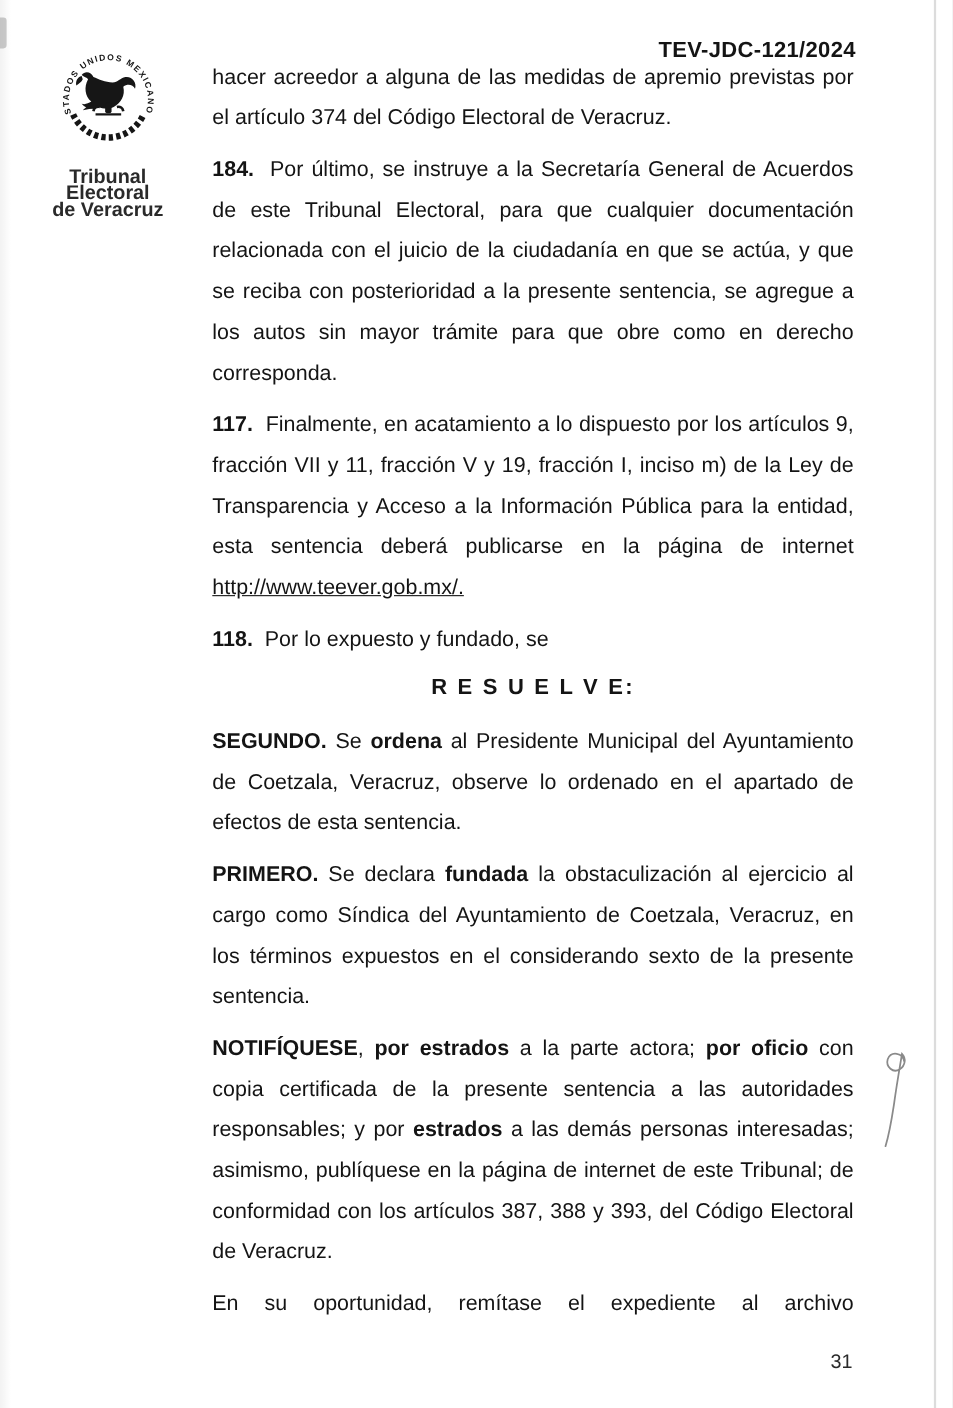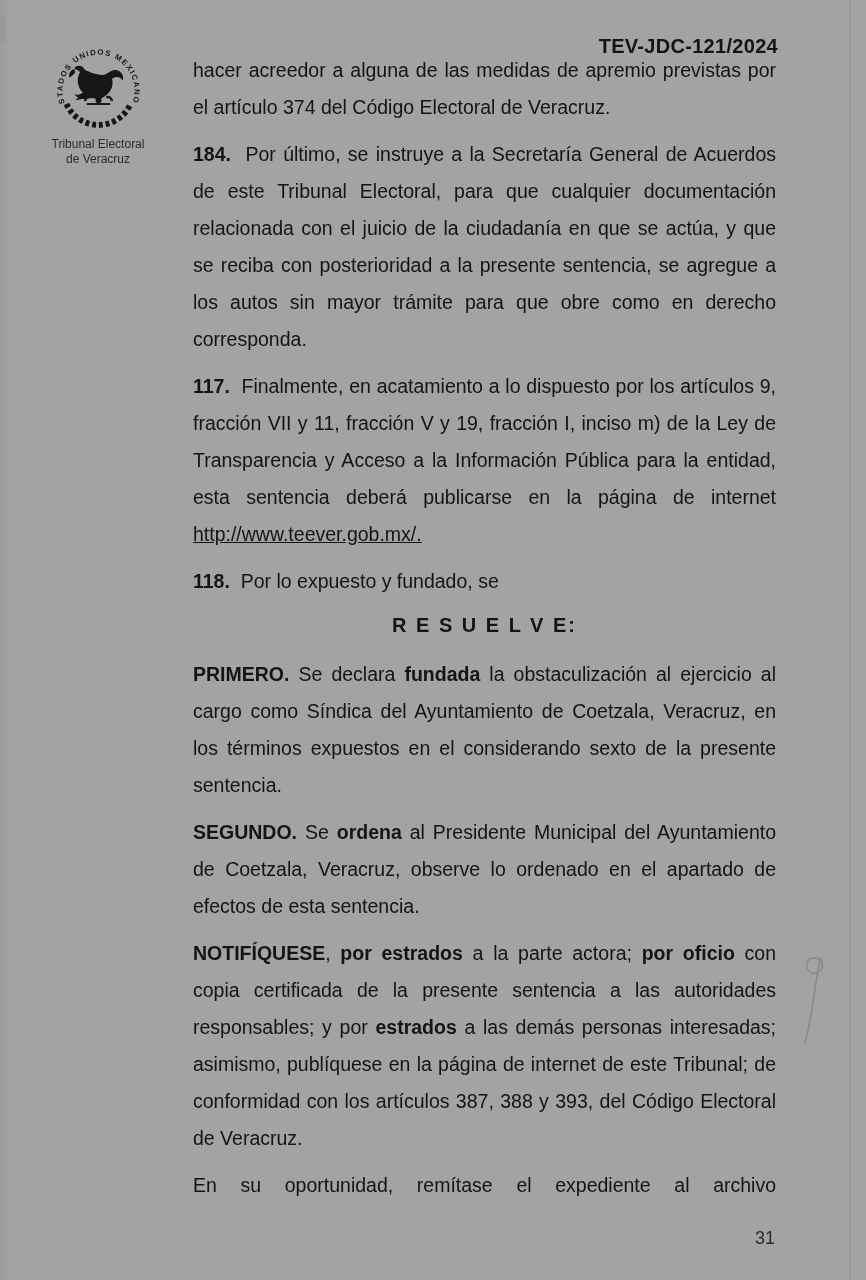--- a/index.html
+++ b/index.html
@@ -2,21 +2,21 @@
 <html><head>
 <meta charset="utf-8">
 <style>
   * { margin: 0; padding: 0; box-sizing: border-box; }
   html, body { background: #e9e9e9; }
   .page {
     position: relative;
     width: 866px;
     height: 1280px;
     margin: 0 auto;
-    background: #a3a3a3;
+    background: #ffffff;
     font-family: "Liberation Sans", sans-serif;
     color: #141414;
     overflow: hidden;
   }
   
   .scan-line {
     position: absolute;
     left: 849px; top: 0;
     width: 2px; height: 1280px;
     background: rgba(130,130,130,0.28);
@@ -44,23 +44,23 @@
   }
   
   .letterhead {
     position: absolute;
     left: 28px; top: 40px;
     width: 140px;
     text-align: center;
   }
   .seal { width: 97px; height: 97px; display: block; margin: 0 auto; }
   .inst {
-    margin-top: 0;
-    font-size: 12px;
-    font-weight: 400;
+    margin-top: 16px;
+    font-size: 18px;
+    font-weight: 700;
     line-height: 15px;
     color: #2a2a2a;
   }
   
   .body-col {
     position: absolute;
     left: 193px; top: 52px;
     width: 583px;
     font-size: 19.5px;
     line-height: 37px;
@@ -127,22 +127,22 @@
       <div>de Veracruz</div>
     </div>
   </div>
 
   <div class="body-col">
     <p><span>hacer acreedor a alguna de las medidas de apremio previstas por el artículo 374 del Código Electoral de Veracruz.</span></p>
     <p><span class="b">184.</span><span>&nbsp; Por último, se instruye a la Secretaría General de Acuerdos de este Tribunal Electoral, para que cualquier documentación relacionada con el juicio de la ciudadanía en que se actúa, y que se reciba con posterioridad a la presente sentencia, se agregue a los autos sin mayor trámite para que obre como en derecho corresponda.</span></p>
     <p><span class="b">117.</span><span>&nbsp; Finalmente, en acatamiento a lo dispuesto por los artículos 9, fracción VII y 11, fracción V y 19, fracción I, inciso m) de la Ley de Transparencia y Acceso a la Información Pública para la entidad, esta sentencia deberá publicarse en la página de internet </span><span class="u">http://www.teever.gob.mx/.</span></p>
     <p><span class="b">118.</span><span>&nbsp; Por lo expuesto y fundado, se</span></p>
     <h2 class="resuelve">R E S U E L V E:</h2>
+    <p><span class="b">SEGUNDO.</span><span> Se </span><span class="b">ordena</span><span> al Presidente Municipal del Ayuntamiento de Coetzala, Veracruz, observe lo ordenado en el apartado de efectos de esta sentencia.</span></p>
     <p><span class="b">PRIMERO.</span><span> Se declara </span><span class="b">fundada</span><span> la obstaculización al ejercicio al cargo como Síndica del Ayuntamiento de Coetzala, Veracruz, en los términos expuestos en el considerando sexto de la presente sentencia.</span></p>
-    <p><span class="b">SEGUNDO.</span><span> Se </span><span class="b">ordena</span><span> al Presidente Municipal del Ayuntamiento de Coetzala, Veracruz, observe lo ordenado en el apartado de efectos de esta sentencia.</span></p>
     <p><span class="b">NOTIFÍQUESE</span><span>, </span><span class="b">por estrados</span><span> a la parte actora; </span><span class="b">por oficio</span><span> con copia certificada de la presente sentencia a las autoridades responsables; y por </span><span class="b">estrados</span><span> a las demás personas interesadas; asimismo, publíquese en la página de internet de este Tribunal; de conformidad con los artículos 387, 388 y 393, del Código Electoral de Veracruz.</span></p>
     <p class="justify-last"><span>En su oportunidad, remítase el expediente al archivo</span></p>
   </div>
 
   <svg class="rubric" viewBox="0 0 38 96" aria-hidden="true">
     <path d="M27,15 c-1,-8 -12,-10 -15,-2 c-2,7 5,13 11,9 c5,-3 6,-10 2,-14 c-2,12 -5,29 -7,44 c-2,13 -4,27 -8,40" stroke="#8a8a8a" stroke-width="1.6" fill="none" stroke-linecap="round"></path>
   </svg>
 
   <div class="page-number">31</div>
 

